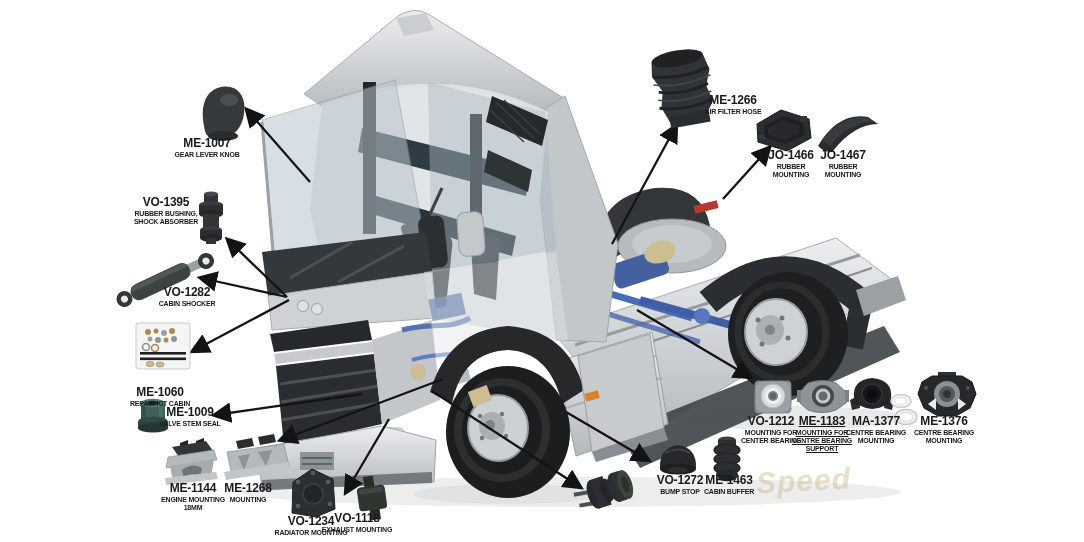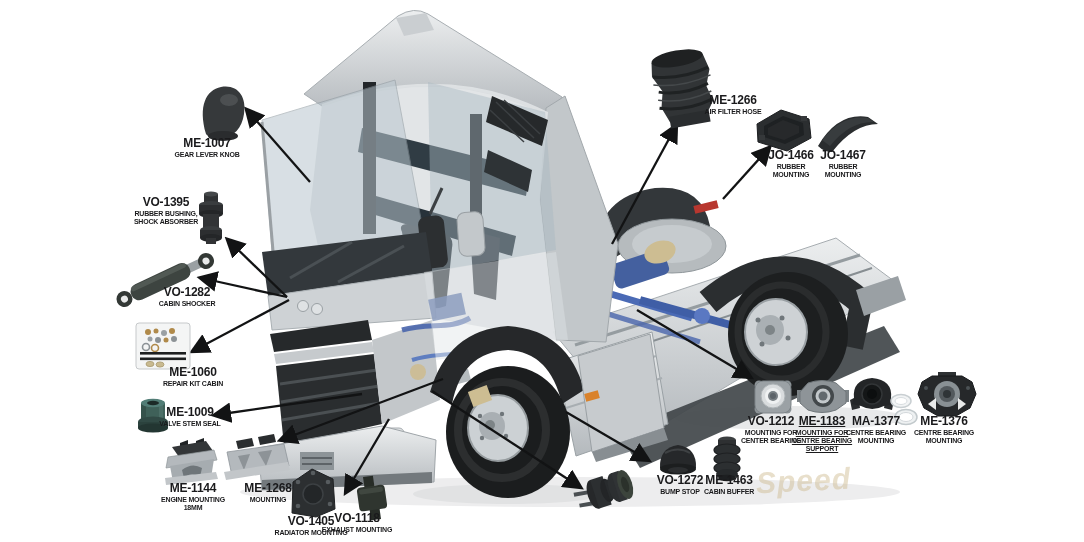--- a/index.html
+++ b/index.html
@@ -24,24 +24,24 @@
   .watermark{
     position:absolute;left:756px;top:464px;z-index:1;
     font-size:30px;font-style:italic;font-weight:700;
     color:rgba(205,184,140,0.45);transform:rotate(-3deg);
     letter-spacing:1px;white-space:nowrap;
   }
   
   #pl-0{left:207px;top:137px;}
   #pl-1{left:166px;top:196px;}
   #pl-2{left:187px;top:286px;}
-  #pl-3{left:160px;top:366px;margin-left:33px;}
+  #pl-3{left:160px;top:386px;}
   #pl-4{left:190px;top:406px;}
   #pl-5{left:193px;top:482px;}
-  #pl-6{left:268px;top:482px;}
+  #pl-6{left:248px;top:482px;}
   #pl-7{left:311px;top:515px;}
   #pl-8{left:357px;top:512px;}
   #pl-9{left:608px;top:511px;}
   #pl-10{left:680px;top:474px;}
   #pl-11{left:729px;top:474px;}
   #pl-12{left:771px;top:415px;}
   #pl-13{left:822px;top:415px;text-decoration:underline;}
   #pl-14{left:876px;top:415px;text-align:center;}
   #pl-15{left:944px;top:415px;}
   #pl-16{left:733px;top:94px;}
@@ -449,21 +449,21 @@
   <div class="plabel" id="pl-5">
     <div class="pcode">ME-1144</div>
     <div class="pdesc">ENGINE MOUNTING
 18MM</div>
   </div>
   <div class="plabel" id="pl-6">
     <div class="pcode">ME-1268</div>
     <div class="pdesc">MOUNTING</div>
   </div>
   <div class="plabel" id="pl-7">
-    <div class="pcode">VO-1405</div>
+    <div class="pcode">VO-1234</div>
     <div class="pdesc">RADIATOR MOUNTING</div>
   </div>
   <div class="plabel" id="pl-8">
     <div class="pcode">VO-1118</div>
     <div class="pdesc">EXHAUST MOUNTING</div>
   </div>
   <div class="plabel" id="pl-10">
     <div class="pcode">VO-1272</div>
     <div class="pdesc">BUMP STOP</div>
   </div>

